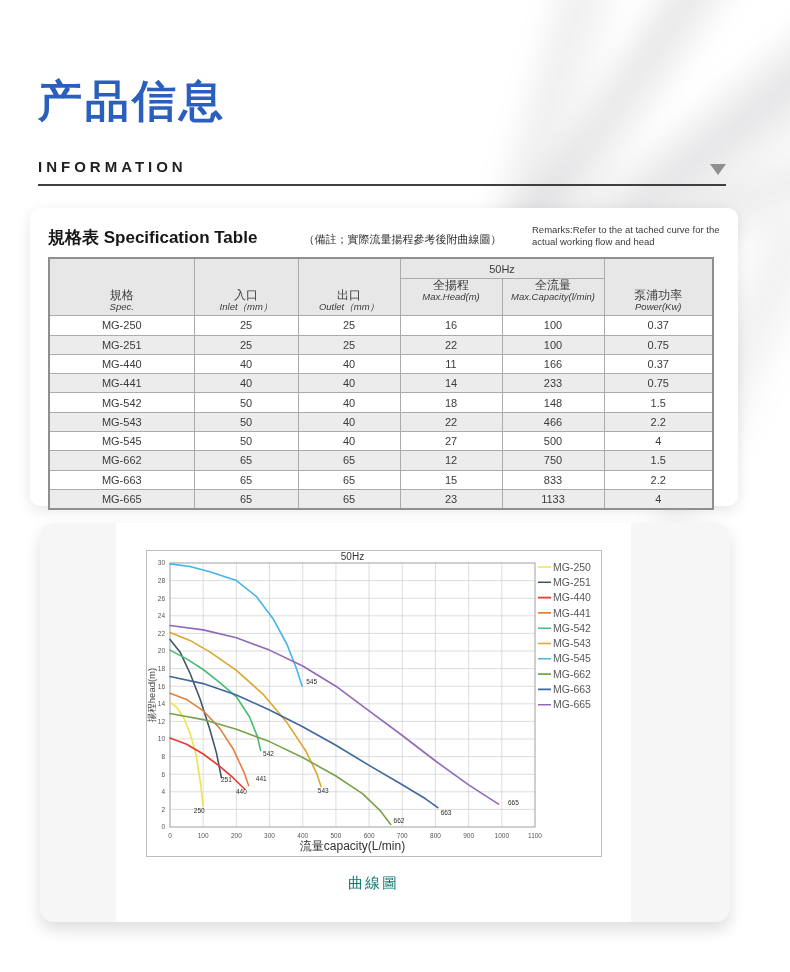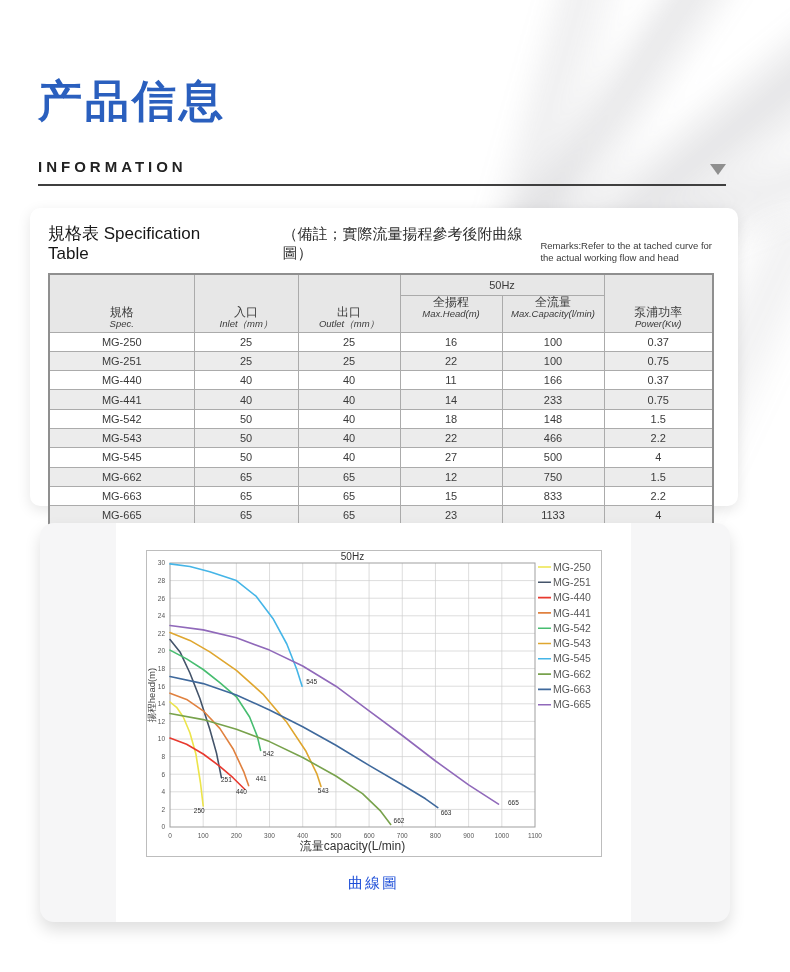--- a/index.html
+++ b/index.html
@@ -27,43 +27,43 @@
     border-bottom:2px solid #3f3f3f; }
   .info-bar .label { font-size:15px; font-weight:600; letter-spacing:4px; color:#222; }
   .tri-down { width:0; height:0; border-left:8px solid transparent; border-right:8px solid transparent;
     border-top:11px solid #8f8f8f; margin-bottom:0px; }
 
   
   .spec-card { position:absolute; left:30px; top:208px; width:708px; height:298px;
     background:#fff; border-radius:10px; box-shadow:0 4px 14px rgba(0,0,0,.10);
     padding:16px 18px 0 18px; }
   .spec-head { display:flex; align-items:flex-end; margin-bottom:9px; }
-  .spec-title { font-size:17px; font-weight:400; color:#161616; line-height:20px; }
-  .spec-note { margin-left:46px; font-size:15px; color:#2e2e2e; padding-bottom:1px; }
+  .spec-title { font-size:17px; font-weight:700; color:#161616; line-height:20px; }
+  .spec-note { margin-left:46px; font-size:11px; color:#2e2e2e; padding-bottom:1px; }
   .spec-remarks { margin-left:auto; width:188px; font-size:9.5px; line-height:1.25; color:#3a3a3a; }
 
   table.spec { border-collapse:collapse; width:664px; table-layout:fixed;
     border:2px solid #8f8f8f; }
   table.spec th, table.spec td { border:1px solid #ababab; text-align:center; color:#3b3b3b; }
   table.spec thead th { background:#e7e7e7; font-weight:400; }
   th.freq { height:21px; font-size:11px; }
   th.two { vertical-align:bottom; padding-bottom:3px; }
   th .cn { font-size:12px; line-height:12px; }
   th .en { font-size:9.5px; line-height:11px;font-style:italic; }
   th.sub { height:26px; vertical-align:bottom; padding-bottom:13px; }
   table.spec td { height:19.3px; font-size:11px; background:#fff; }
   table.spec tr.alt td { background:#ececec; }
 
   
   .chart-card { position:absolute; left:40px; top:523px; width:690px; height:399px;
     background:#f6f6f7; border-radius:14px; box-shadow:0 8px 16px rgba(0,0,0,.13);
     overflow:hidden; }
   .chart-panel { position:absolute; left:76px; top:0; bottom:0; width:515px; background:#fff; }
   .chart-panel svg { display:block; margin:27px 0 0 30px; }
-  .chart-caption { margin-top:17px; text-align:center; font-size:15px; letter-spacing:2px; color:#1d4ed8; }
+  .chart-caption { margin-top:17px; text-align:center; font-size:15px; letter-spacing:2px; color:#0f766e; }
 </style>
 </head>
 <body>
 
 <div class="page">
   <div class="leaf-a"></div>
   <div class="leaf-b"></div>
 
   <h1 class="title-cn">产品信息</h1>
 

